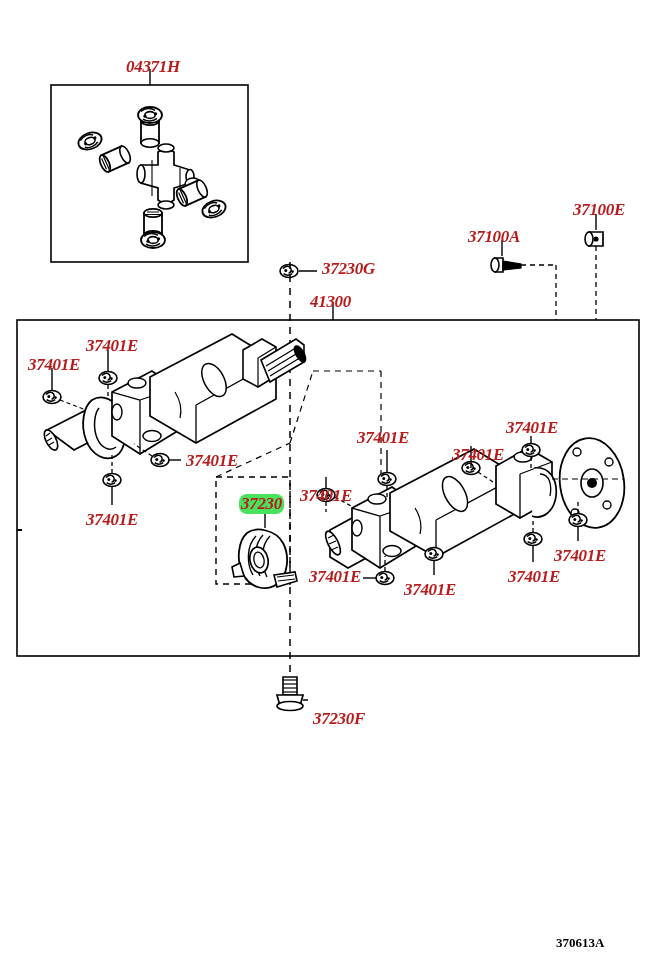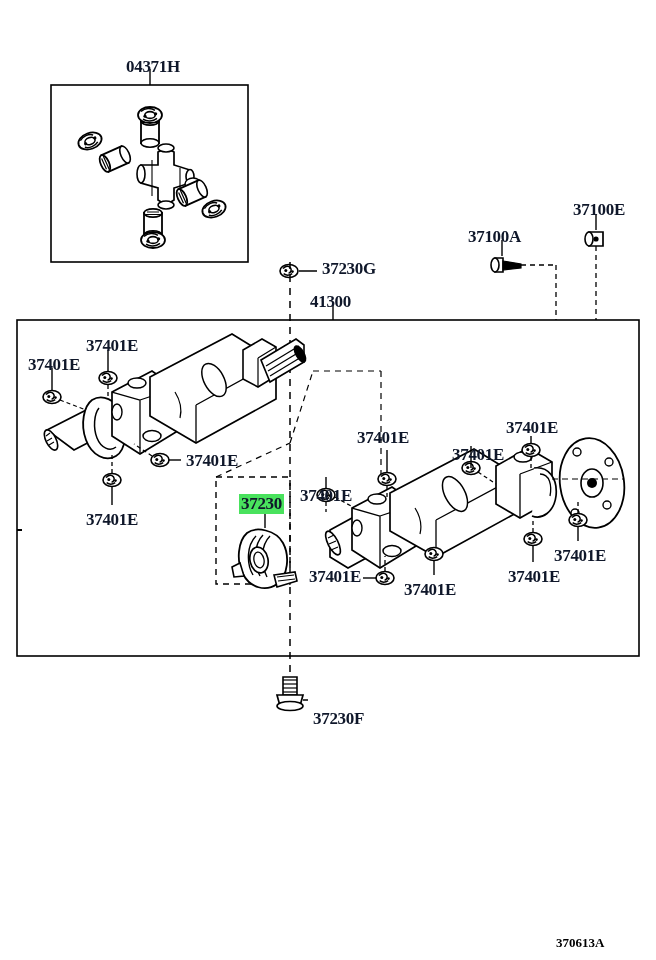--- a/index.html
+++ b/index.html
@@ -1,21 +1,21 @@
 <!DOCTYPE html>
 <html><head>
 <meta charset="utf-8">
 <style>
   html,body{margin:0;padding:0;background:#ffffff;}
   body{width:656px;height:960px;position:relative;overflow:hidden;
        font-family:"Liberation Serif",serif;color:#000;}
   #stage{position:absolute;left:0;top:0;width:656px;height:960px;}
   svg.layer{position:absolute;left:0;top:0;width:656px;height:960px;overflow:visible;}
   .lbl{position:absolute;font-family:"Liberation Serif",serif;font-weight:bold;
-       font-size:17px;letter-spacing:-0.3px;white-space:nowrap;line-height:1;color:#0f172a;}
+       font-size:17px;letter-spacing:-0.3px;white-space:nowrap;line-height:1;color:#b91c1c;font-style:italic;}
   .lbl.hl{background:#49e25d;padding:1px 2px 2px 2px;}
   .code{position:absolute;font-family:"Liberation Serif",serif;font-weight:bold;
         font-size:13px;letter-spacing:0px;white-space:nowrap;color:#000;}
 </style>
 </head>
 <body>
 
 <div id="stage">
 
   <svg class="layer" viewBox="0 0 656 960">
@@ -308,17 +308,17 @@
   <div class="lbl" style="left:86px;top:511px;">37401E</div>
   <div class="lbl" style="left:300px;top:487px;">37401E</div>
   <div class="lbl" style="left:357px;top:429px;">37401E</div>
   <div class="lbl" style="left:452px;top:446px;">37401E</div>
   <div class="lbl" style="left:506px;top:419px;">37401E</div>
   <div class="lbl" style="left:309px;top:568px;">37401E</div>
   <div class="lbl" style="left:404px;top:581px;">37401E</div>
   <div class="lbl" style="left:508px;top:568px;">37401E</div>
   <div class="lbl" style="left:554px;top:547px;">37401E</div>
 
-  <div class="lbl hl" style="left:239px;top:494px;">37230</div>
+  <div class="lbl hl" style="left:239px;top:494px;border-radius:8px;">37230</div>
   <div class="lbl" style="left:313px;top:710px;">37230F</div>
 
   <div class="code" style="left:556px;top:935px;">370613A</div>
 </div>
 
 </body></html>

